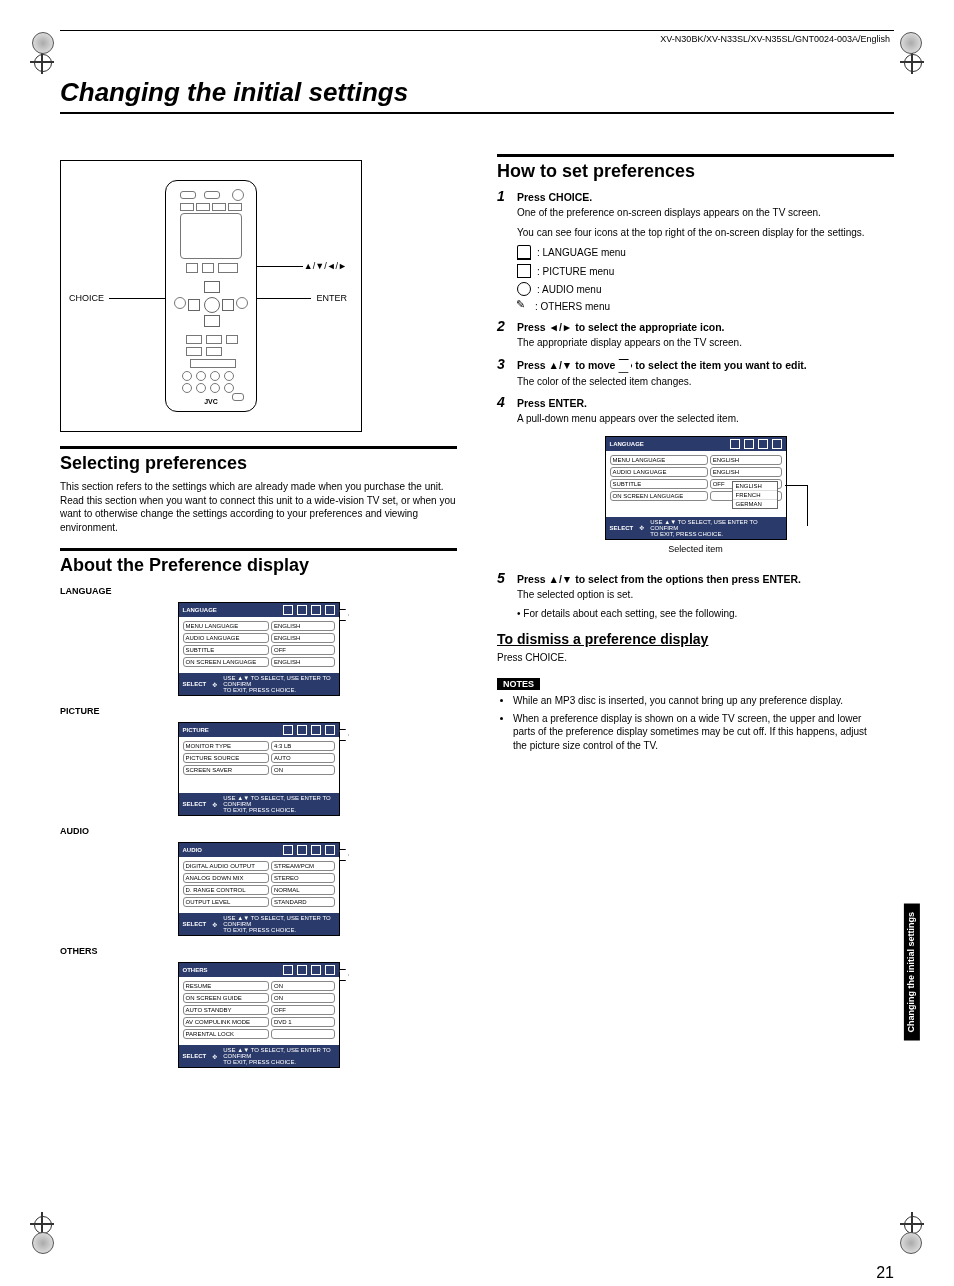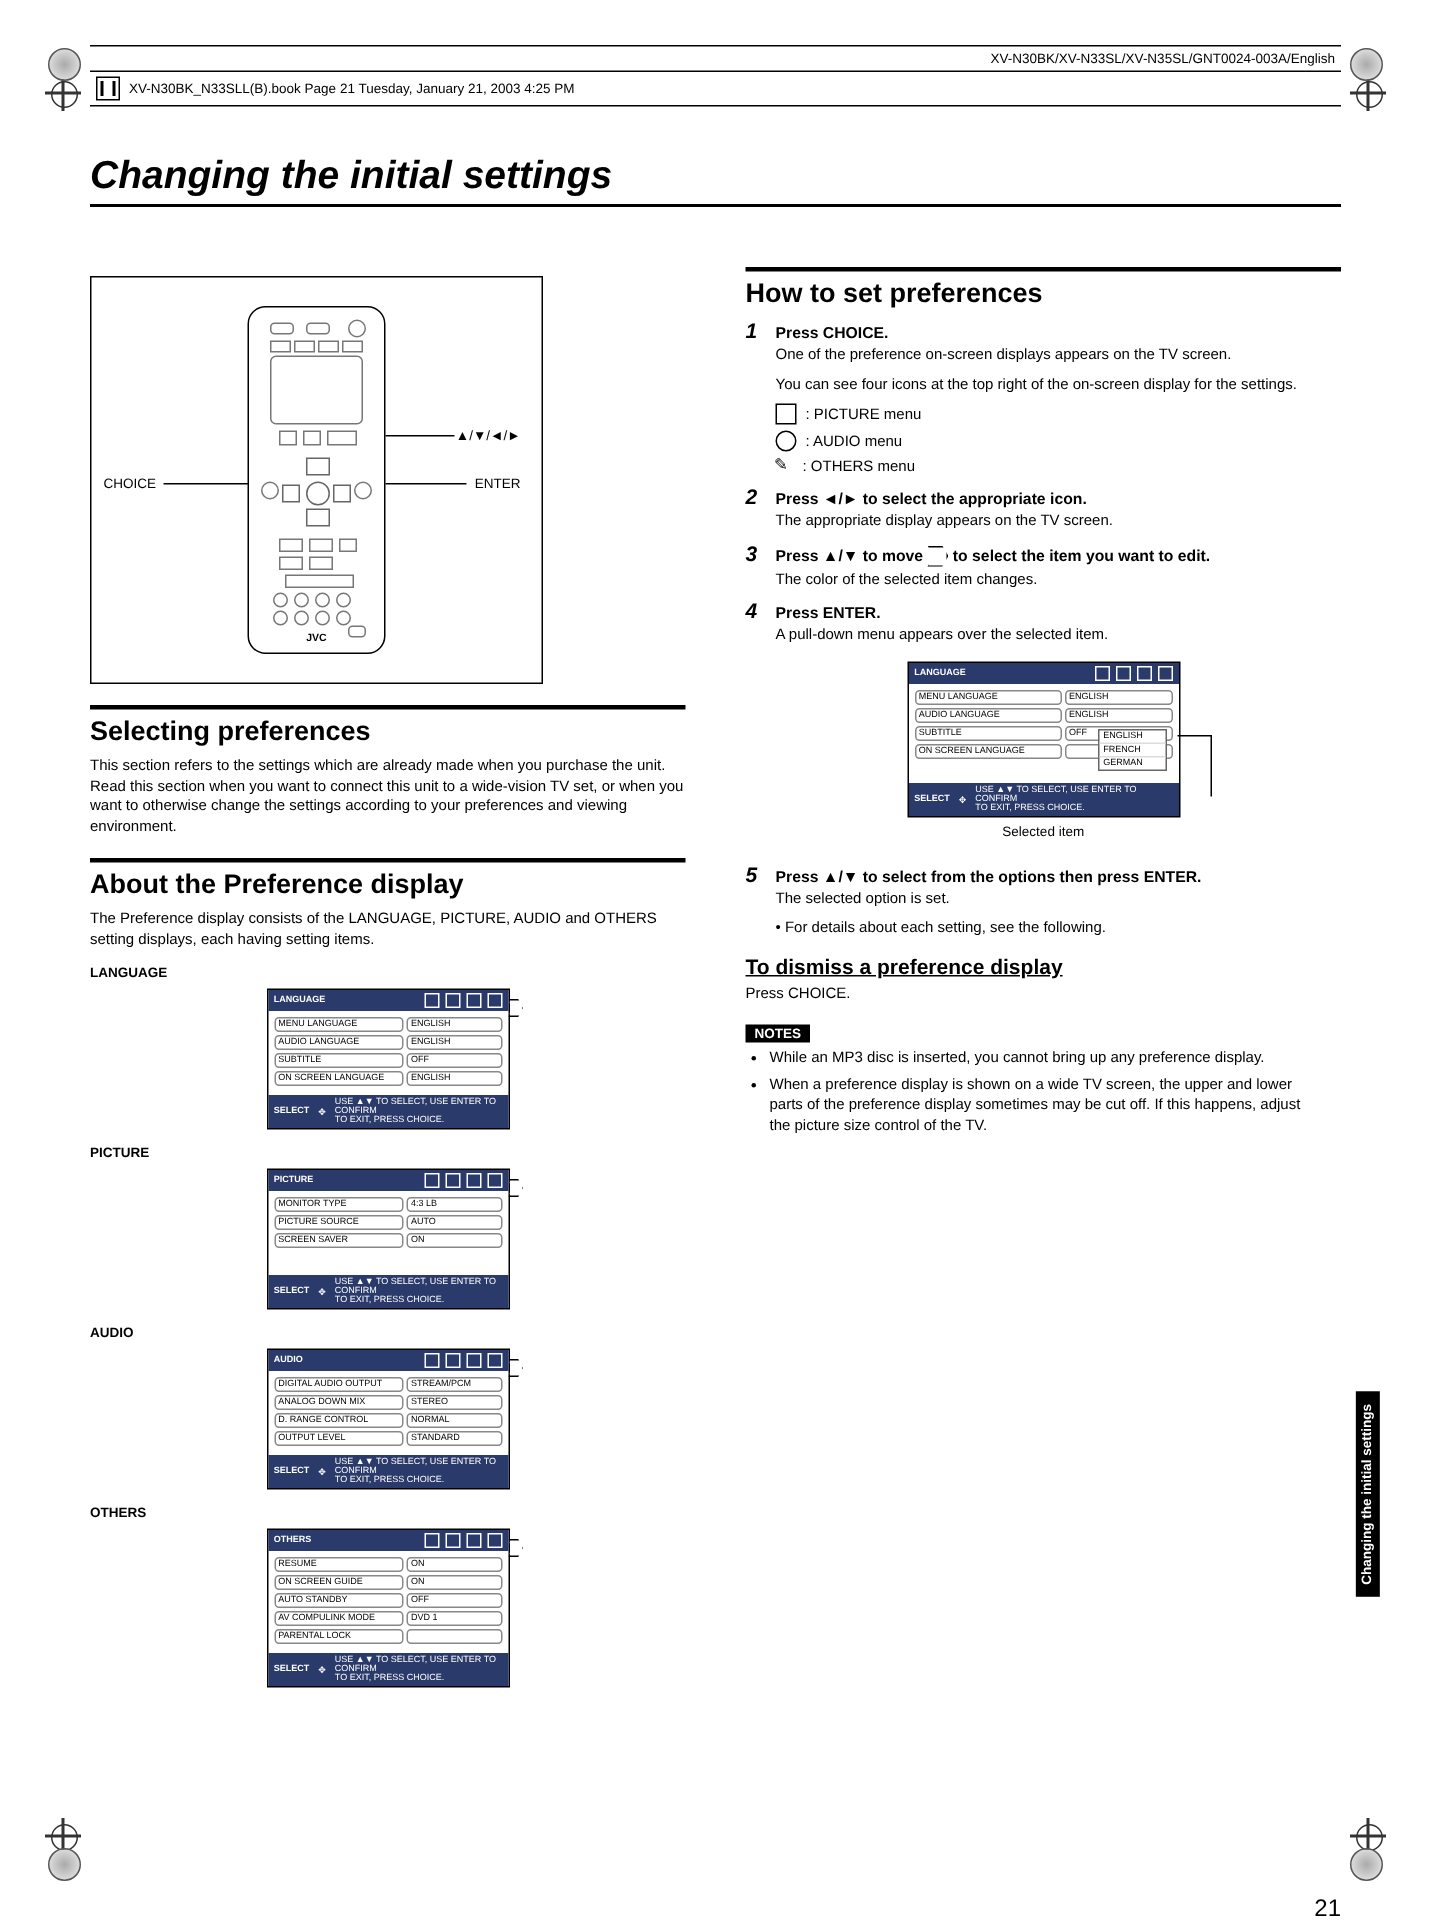--- a/index.html
+++ b/index.html
@@ -222,26 +222,20 @@
   </div>
 <div class="crop-circle" style="left:32px; top:32px; background:radial-gradient(#aaa,#eee);"></div>
 <div class="crop-circle" style="right:32px; top:32px; background:radial-gradient(#aaa,#eee);"></div>
 <div class="crop-circle" style="left:32px; bottom:32px; background:radial-gradient(#aaa,#eee);"></div>
 <div class="crop-circle" style="right:32px; bottom:32px; background:radial-gradient(#aaa,#eee);"></div>
 
 <div class="page">
 
   <div class="header-bar">
     <span>XV-N30BK/XV-N33SL/XV-N35SL/GNT0024-003A/English</span>
-  </div>
-  <div class="book-line">
-    <span class="book-icon">
-        <span class="inner"></span>
-      </span>
-    <span>XV-N30BK_N33SLL(B).book  Page 21  Tuesday, January 21, 2003  4:25 PM</span>
   </div>
 
   <h1 class="title">Changing the initial settings</h1>
 
   <div class="content">
 
     <div class="col">
 
       <div class="remote-frame">
         <div class="remote-label" style="left:8px; top:132px;">CHOICE</div>
@@ -290,21 +284,20 @@
           <div class="jvc">JVC</div>
         </div>
       </div>
 
       <div class="thick-rule"></div>
       <h2 class="section">Selecting preferences</h2>
       <p class="body">This section refers to the settings which are already made when you purchase the unit. Read this section when you want to connect this unit to a wide-vision TV set, or when you want to otherwise change the settings according to your preferences and viewing environment.</p>
 
       <div class="thick-rule"></div>
       <h2 class="section">About the Preference display</h2>
-      <p class="body">The Preference display consists of the LANGUAGE, PICTURE, AUDIO and OTHERS setting displays, each having setting items.</p>
 
       <div class="label-bold">LANGUAGE</div>
       <div class="osd-box osd-cursor">
         <div class="osd-header">
             <span>LANGUAGE</span>
           <span class="osd-icons">
               <span></span>
               <span></span>
               <span></span>
               <span></span>
@@ -449,20 +442,24 @@
       <div class="thick-rule" style="margin-top:0;"></div>
       <h2 class="section">How to set preferences</h2>
 
       <div class="step">
           <span class="step-num">1</span>
           <span class="step-head">Press CHOICE.</span>
         </div>
       <div class="step-body">One of the preference on-screen displays appears on the TV screen.</div>
       <div class="step-body">You can see four icons at the top right of the on-screen display for the settings.</div>
       <div class="menu-line">
+          <span class="menu-icon lang"></span>
+          <span>: LANGUAGE menu</span>
+        </div>
+      <div class="menu-line">
           <span class="menu-icon pic"></span>
           <span>: PICTURE menu</span>
         </div>
       <div class="menu-line">
           <span class="menu-icon audio"></span>
           <span>: AUDIO menu</span>
         </div>
       <div class="menu-line">
           <span class="menu-icon others"></span>
           <span>: OTHERS menu</span>

